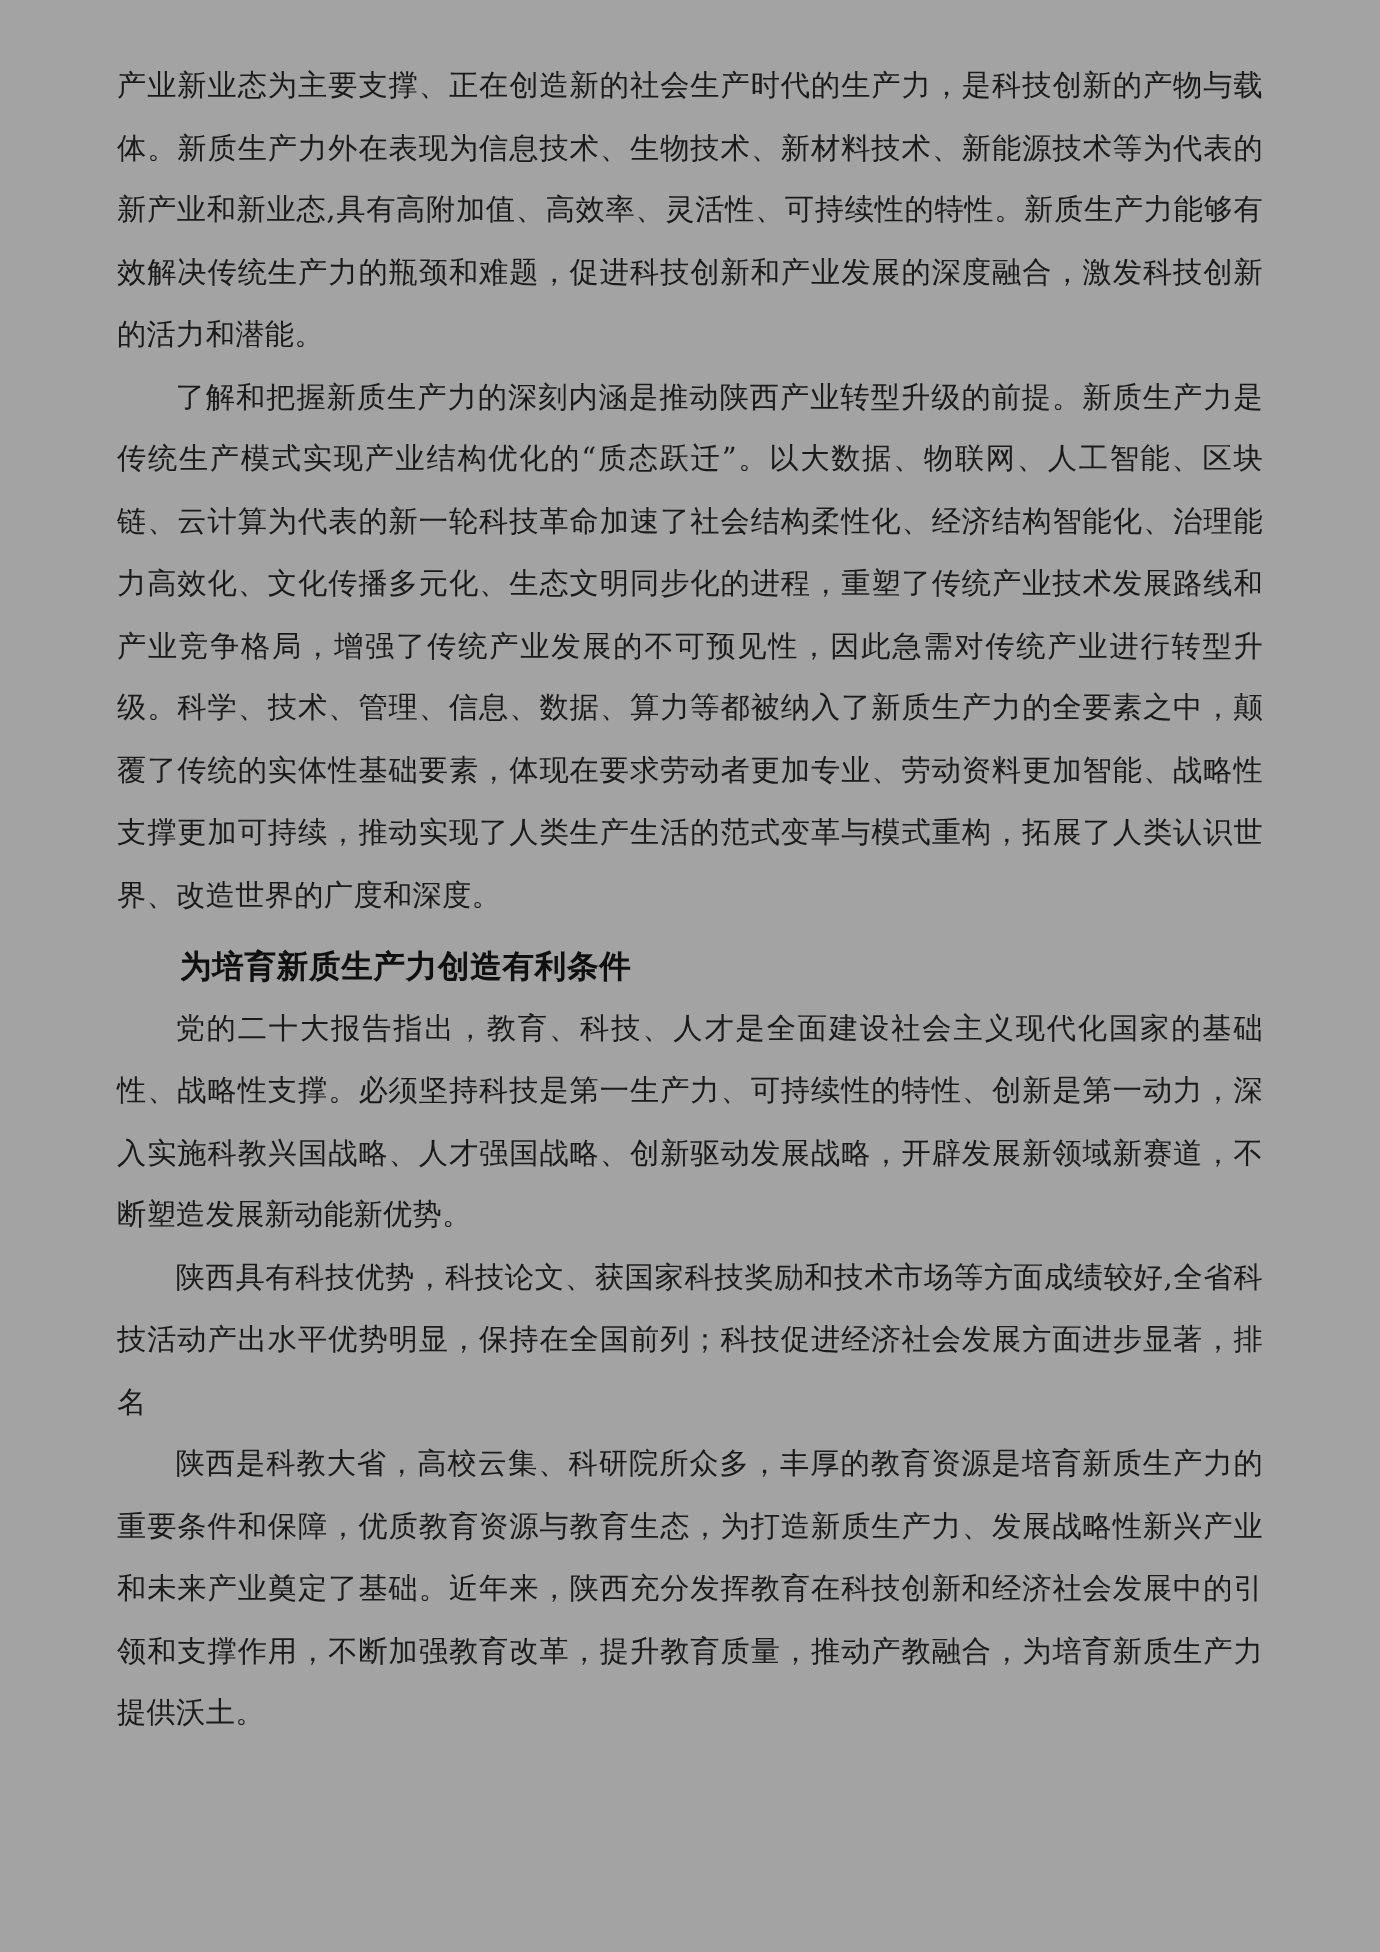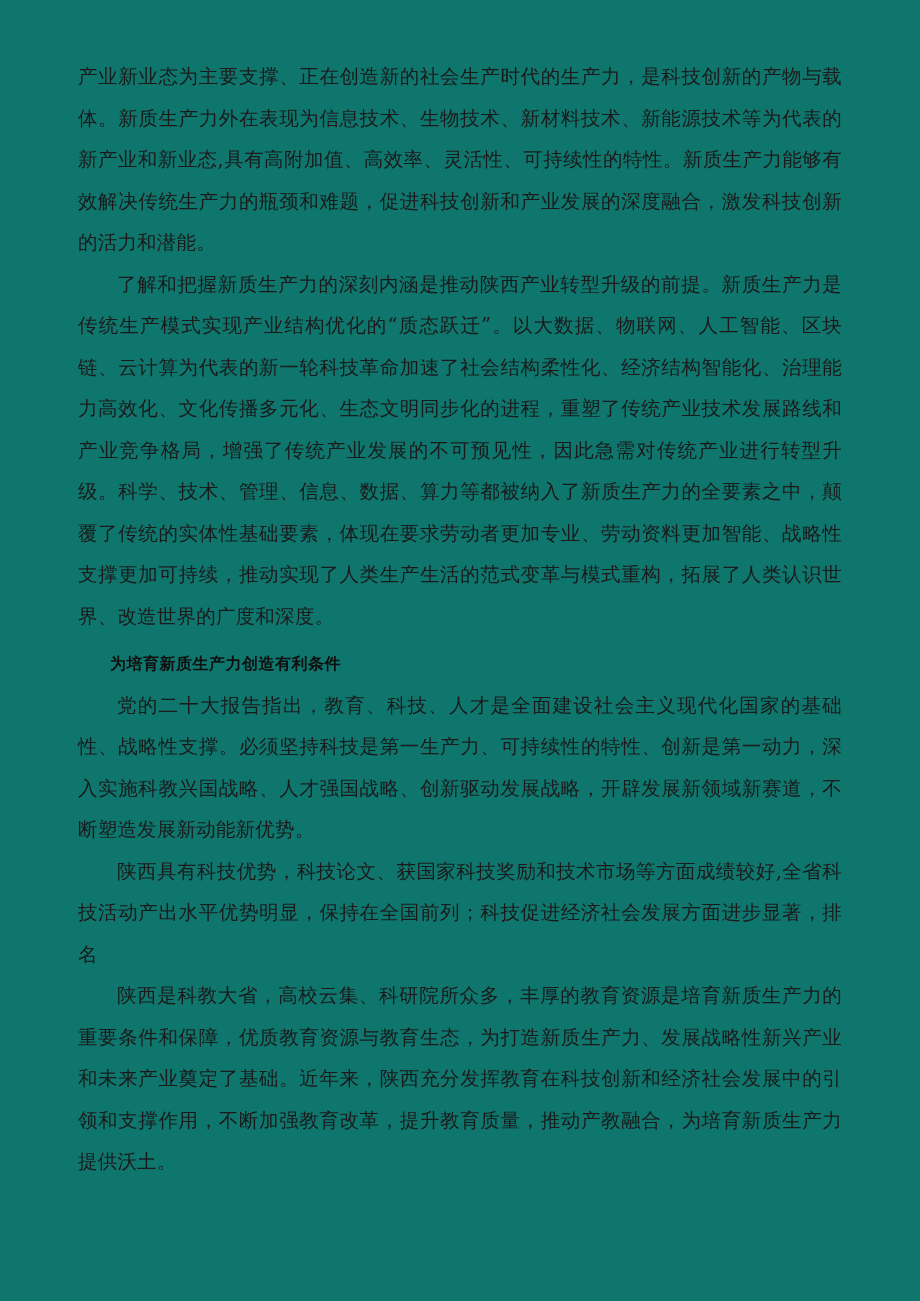--- a/index.html
+++ b/index.html
@@ -6,44 +6,44 @@
     margin: 0;
     padding: 0;
     background: #ffffff;
   }
   body {
     font-family: "DejaVu Serif", "Liberation Serif", serif;
   }
   .page {
     width: 920px;
     height: 1301px;
-    background: #0f766e;
+    background: #a3a3a3;
     position: relative;
     box-sizing: border-box;
-    padding: 56px 78px 60px 78px;
+    padding: 36px 78px 60px 78px;
     overflow: hidden;
   }
   .doc-body {
     font-size: 19.5px;
     line-height: 41.5px;
     color: #1a1a1a;
     text-align: justify;
     text-justify: inter-ideograph;
     letter-spacing: 0.2px;
   }
   p.para {
     margin: 0;
     text-indent: 2em;
   }
   p.para.cont {
     text-indent: 0;
   }
   h2.section-heading {
     margin: 6px 0 0 0;
-    font-size: 16px;
+    font-size: 21px;
     line-height: 41.5px;
     font-weight: bold;
     text-indent: 2em;
     letter-spacing: 0.5px;
     color: #0f0f0f;
   }
 </style>
 </head>
 <body>
 

